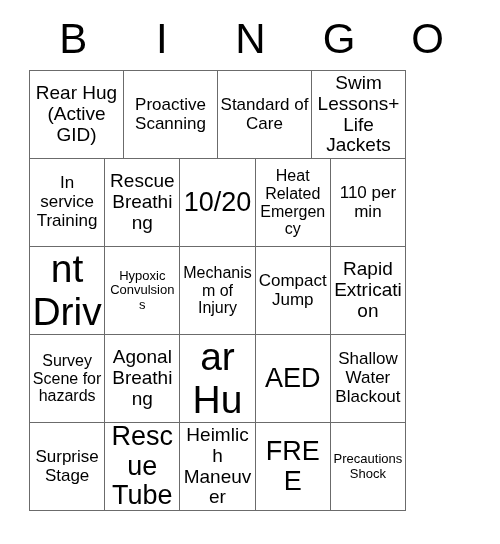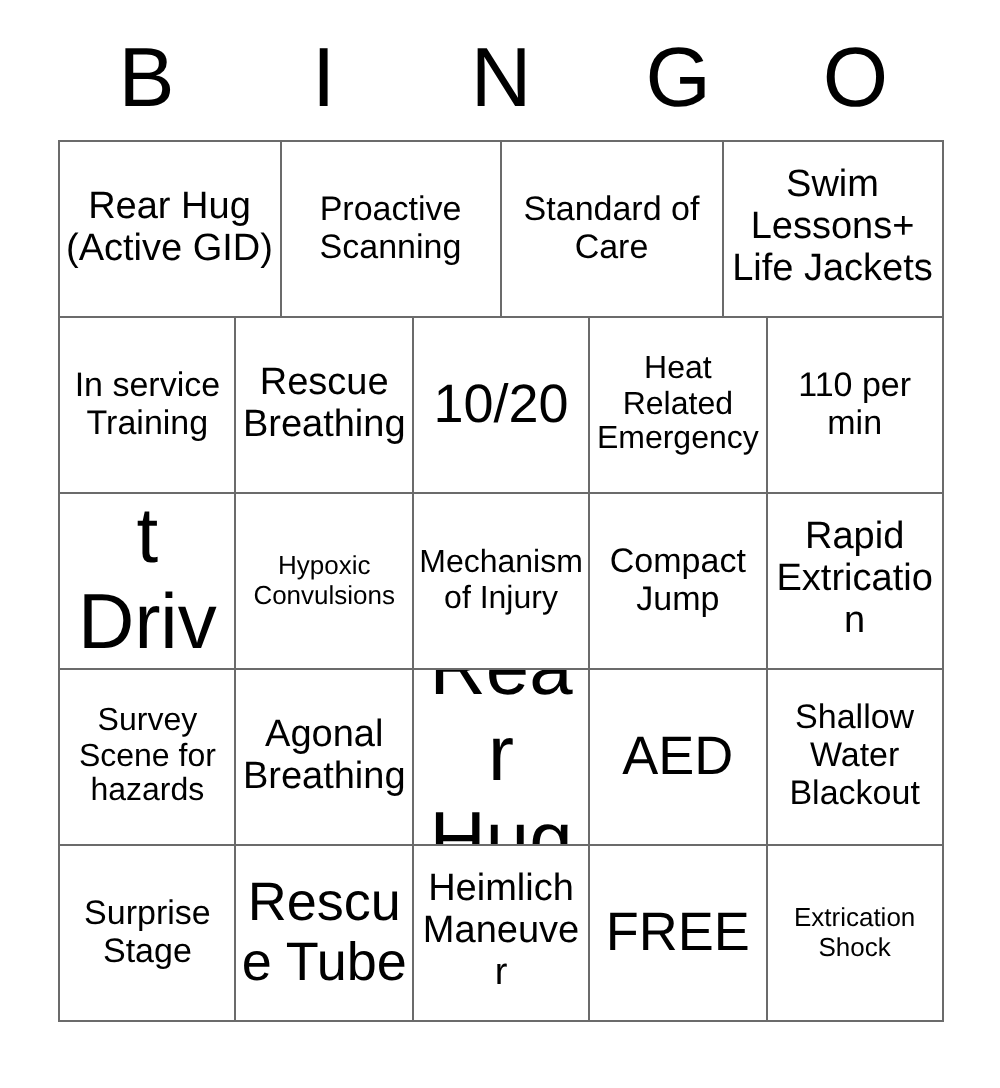--- a/index.html
+++ b/index.html
@@ -29,21 +29,21 @@
   .header-letter {
     flex: 1 1 0;
     text-align: center;
     font-size: 42px;
     line-height: 42px;
     font-weight: 400;
     letter-spacing: 0px;
     color: #000000;
   }
   .grid {
-    width: 443px;
+    width: 377px;
     border-top: 1px solid #6b6b6b;
     border-left: 1px solid #6b6b6b;
     box-sizing: border-box;
   }
   .grid-row {
     display: flex;
     width: 100%;
   }
   .cell {
     flex: 1 1 0;
@@ -166,18 +166,18 @@
       <div class="cell sz-xl">
           <span class="cell-text">Rescue Tube</span>
         </div>
       <div class="cell sz-m">
           <span class="cell-text">Heimlich Maneuver</span>
         </div>
       <div class="cell sz-xl">
           <span class="cell-text">FREE</span>
         </div>
       <div class="cell sz-xs">
-          <span class="cell-text">Extrication Shock</span>
+          <span class="cell-text">Precautions Shock</span>
         </div>
     </div>
 
   </div>
 </div>
 
 </body></html>

